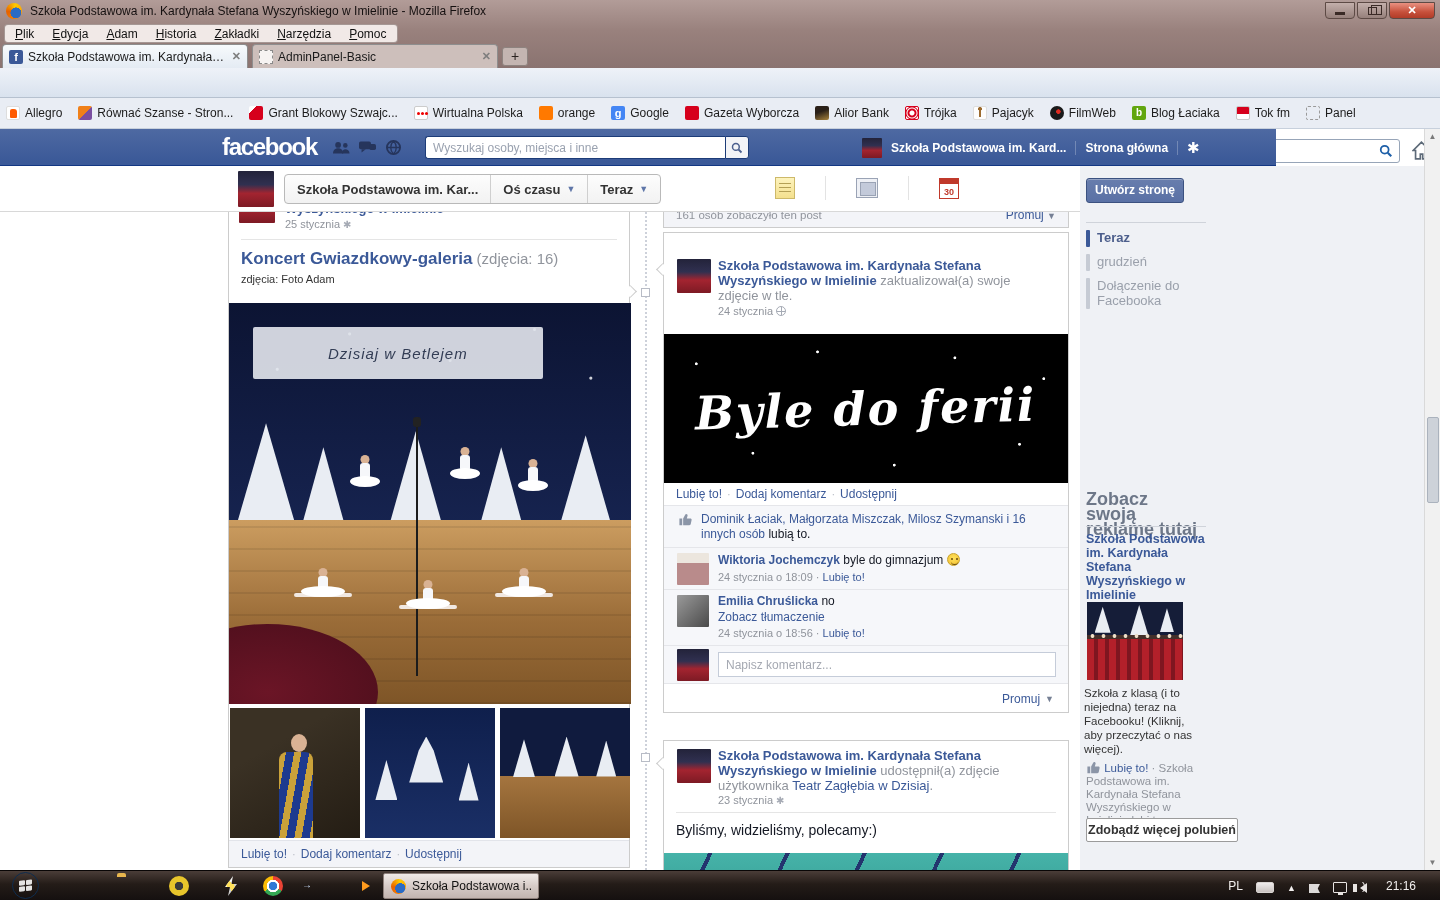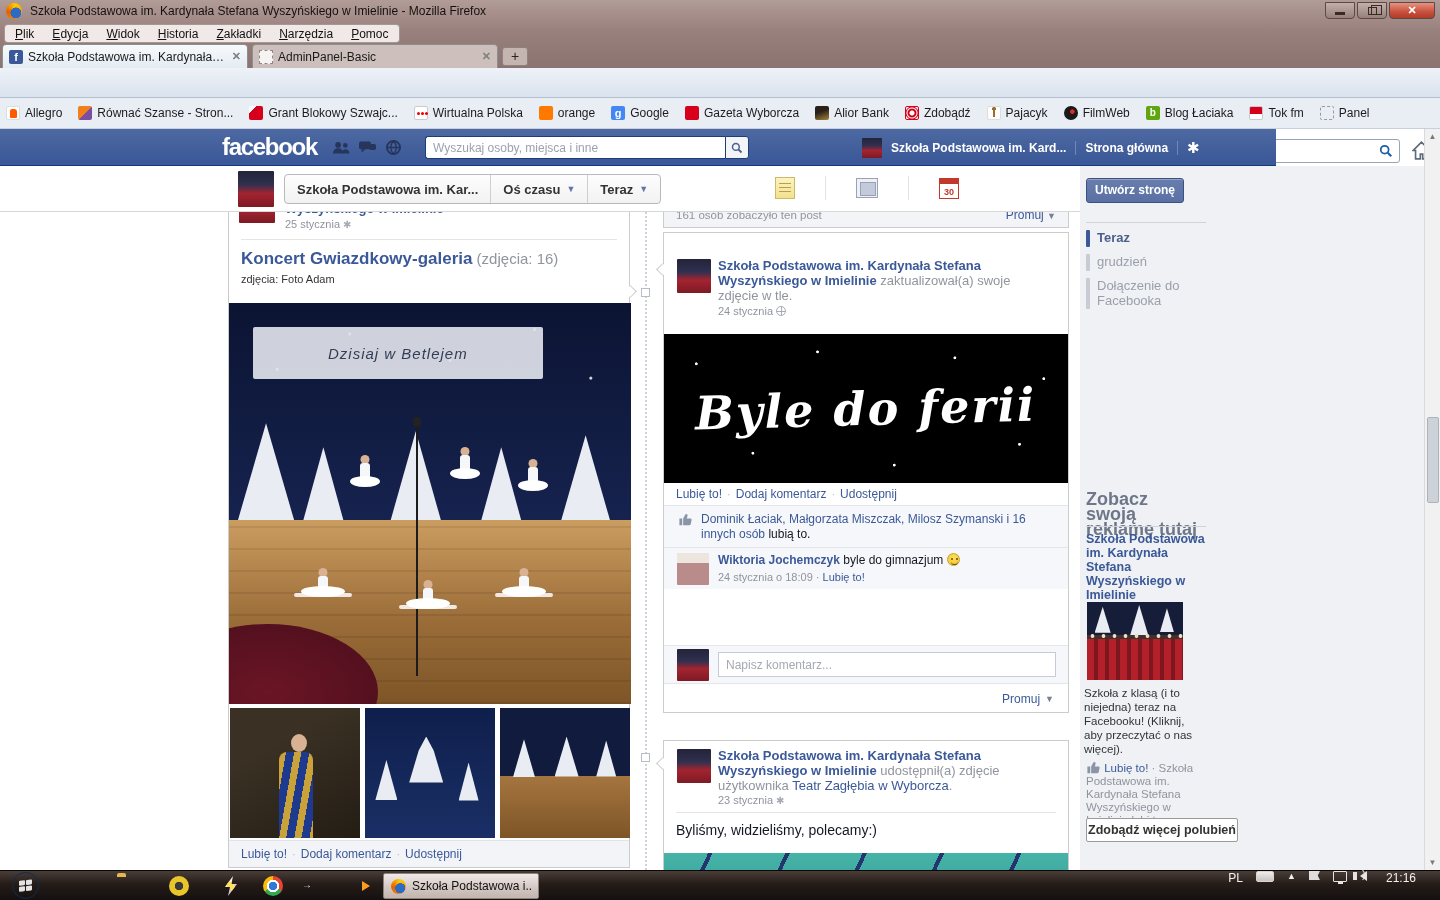--- a/index.html
+++ b/index.html
@@ -230,21 +230,21 @@
 .ti-folder:before{content:"";position:absolute;left:0;top:-3px;width:9px;height:4px;background:#e8b64e;border-radius:2px 2px 0 0}
 .ti-daemon{border-radius:50%;background:radial-gradient(circle at 50% 50%,#3a3a3a 4px,#e8c52b 4.5px)}
 .ti-zap{background:linear-gradient(45deg,transparent 40%,#ffe05a 40% 60%,transparent 60%),linear-gradient(135deg,#f5f5f5 48%,#cfcfcf 52%);clip-path:polygon(60% 0,20% 55%,45% 55%,35% 100%,80% 40%,52% 40%);}
 .ti-chrome{border-radius:50%;background:radial-gradient(circle,#2f78d6 4px,#fff 4.5px 6px,transparent 6.5px),conic-gradient(#ea4335 0 33%,#34a853 33% 66%,#fbbc05 66%)}
 .ti-door{background:linear-gradient(#b07840,#7e5527);border-radius:2px;position:relative}
 .ti-door:after{content:"→";position:absolute;right:-2px;top:3px;font-size:10px;color:#cfe3ff;font-weight:bold}
 .ti-play{background:#1d6fd1;border-radius:3px;position:relative}
 .ti-play:before{content:"";position:absolute;left:7px;top:5px;border-left:8px solid #ff9b1e;border-top:5px solid transparent;border-bottom:5px solid transparent}
 .taskbtn{position:absolute;left:383px;top:2px;width:156px;height:26px;border:1px solid #8d7f7a;border-radius:2px;
  background:linear-gradient(#f0eae8,#d6cbc7 50%,#c2b4af);display:flex;align-items:center;gap:6px;padding:0 7px;font-size:12px;color:#111}
-.tray{position:absolute;right:10px;top:0;height:22px;display:flex;align-items:flex-start;gap:13px;color:#f2efee;font-size:12px}
+.tray{position:absolute;right:10px;top:0;height:22px;display:flex;align-items:flex-end;gap:13px;color:#f2efee;font-size:12px}
 .kb{width:18px;height:11px;border:1px solid #d9d4d2;border-radius:2px;background:linear-gradient(#efecec,#c9c2c0)}
 .trayflag{width:11px;height:9px;background:#f2efee;clip-path:polygon(0 0,100% 0,80% 50%,100% 100%,0 100%);opacity:.9}
 .traynet{width:14px;height:11px;border:1px solid #e8e4e2;border-radius:1px;position:relative}
 .traynet:after{content:"";position:absolute;left:4px;bottom:-3px;width:5px;height:2px;background:#e8e4e2}
 .trayspk{width:0;height:0;border-top:5px solid transparent;border-bottom:5px solid transparent;border-right:7px solid #e8e4e2;position:relative}
 .trayspk:before{content:"";position:absolute;left:-7px;top:-4px;width:4px;height:8px;background:#e8e4e2}
 .trayspk:after{content:")";position:absolute;left:2px;top:-8px;color:#e8e4e2;font-size:11px}
 </style>
 </head>
 <body>
@@ -262,21 +262,21 @@
         <div class="wbtn">
             <span class="glyph-restore"></span>
           </div>
         <div class="wbtn close">✕</div>
       </div>
     </div>
     <div class="menubar">
       <div class="menupill">
         <span class="menu-item">Plik</span>
         <span class="menu-item">Edycja</span>
-        <span class="menu-item">Widok</span>
+        <span class="menu-item">Adam</span>
         <span class="menu-item">Historia</span>
         <span class="menu-item">Zakładki</span>
         <span class="menu-item">Narzędzia</span>
         <span class="menu-item">Pomoc</span>
       </div>
     </div>
     <div class="tab active" style="left:2px;width:246px">
       <span class="fav fav-fb">f</span>
       <span class="tlabel">Szkoła Podstawowa im. Kardynała Ste...</span>
       <span class="tclose">✕</span>
@@ -351,21 +351,21 @@
     <span class="bm">
         <span class="bmi bi-gazeta"></span>
         <span>Gazeta Wyborcza</span>
       </span>
     <span class="bm">
         <span class="bmi bi-alior"></span>
         <span>Alior Bank</span>
       </span>
     <span class="bm">
         <span class="bmi bi-trojka"></span>
-        <span>Zdobądź</span>
+        <span>Trójka</span>
       </span>
     <span class="bm">
         <span class="bmi bi-pajacyk"></span>
         <span>Pajacyk</span>
       </span>
     <span class="bm">
         <span class="bmi bi-filmweb"></span>
         <span>FilmWeb</span>
       </span>
     <span class="bm">
@@ -602,35 +602,45 @@
       </div>
       <div class="c-row" style="top:314px;height:42px">
         <span class="avatar abs" style="left:13px;top:5px;width:32px;height:32px;background:linear-gradient(180deg,#ece6de 0 30%,#b98b8b 30% 100%)"></span>
         <div class="abs" style="left:54px;top:5px;color:#141823">
           <span class="c-name">Wiktoria Jochemczyk</span><span> byle do gimnazjum </span><span class="smiley"></span>
         </div>
         <div class="abs meta" style="left:54px;top:23px">
           <span>24 stycznia o 18:09 · </span><span class="blink">Lubię to!</span>
         </div>
       </div>
+      <div class="c-row" style="top:356px;height:56px">
+        <span class="avatar abs" style="left:13px;top:5px;width:32px;height:32px;background:linear-gradient(135deg,#9a9a9a,#4a4a4a)"></span>
+        <div class="abs" style="left:54px;top:4px;color:#141823">
+          <span class="c-name">Emilia Chruślicka</span><span> no</span>
+        </div>
+        <div class="abs" style="left:54px;top:20px"><span class="blink">Zobacz tłumaczenie</span></div>
+        <div class="abs meta" style="left:54px;top:37px">
+          <span>24 stycznia o 18:56 · </span><span class="blink">Lubię to!</span>
+        </div>
+      </div>
       <div class="c-row" style="top:412px;height:38px">
         <span class="avatar abs" style="left:13px;top:3px;width:32px;height:32px"></span>
         <input class="cinput" style="left: 54px; top: 6px; width: 338px;" placeholder="Napisz komentarz...">
       </div>
       <div class="abs" style="left:0;right:0;top:450px;height:30px;border-top:1px solid #e5e6ea;display:flex;align-items:center;justify-content:flex-end;padding:0 14px;font-size:12px;gap:5px">
         <span class="blink">Promuj</span>
         <span style="color:#768095;font-size:9px">▼</span>
       </div>
     </div>
 
     <div class="card" style="left:663px;top:528px;width:406px;height:140px">
       <span class="notch l" style="top:18px"></span>
       <span class="avatar abs" style="left:13px;top:8px;width:34px;height:34px"></span>
       <div class="posthead" style="left:54px;top:7px;width:334px">
-        <span class="blink">Szkoła Podstawowa im. Kardynała Stefana Wyszyńskiego w Imielinie</span><span style="font-weight:normal"> udostępnił(a) zdjęcie użytkownika </span><span class="blink" style="font-weight:normal">Teatr Zagłębia w Wyborcza</span><span style="font-weight:normal">.</span>
+        <span class="blink">Szkoła Podstawowa im. Kardynała Stefana Wyszyńskiego w Imielinie</span><span style="font-weight:normal"> udostępnił(a) zdjęcie użytkownika </span><span class="blink" style="font-weight:normal">Teatr Zagłębia w Dzisiaj</span><span style="font-weight:normal">.</span>
       </div>
       <div class="abs meta" style="left:54px;top:53px">
         <span>23 stycznia</span> <span class="privico">✱</span>
       </div>
       <div class="abs" style="left:12px;top:71px;right:12px;height:1px;background:#e5e5e5"></div>
       <div class="abs" style="left:12px;top:81px;font-size:14px;color:#141823">Byliśmy, widzieliśmy, polecamy:)</div>
       <div class="teal" style="top:112px"></div>
     </div>
   </div>
 

